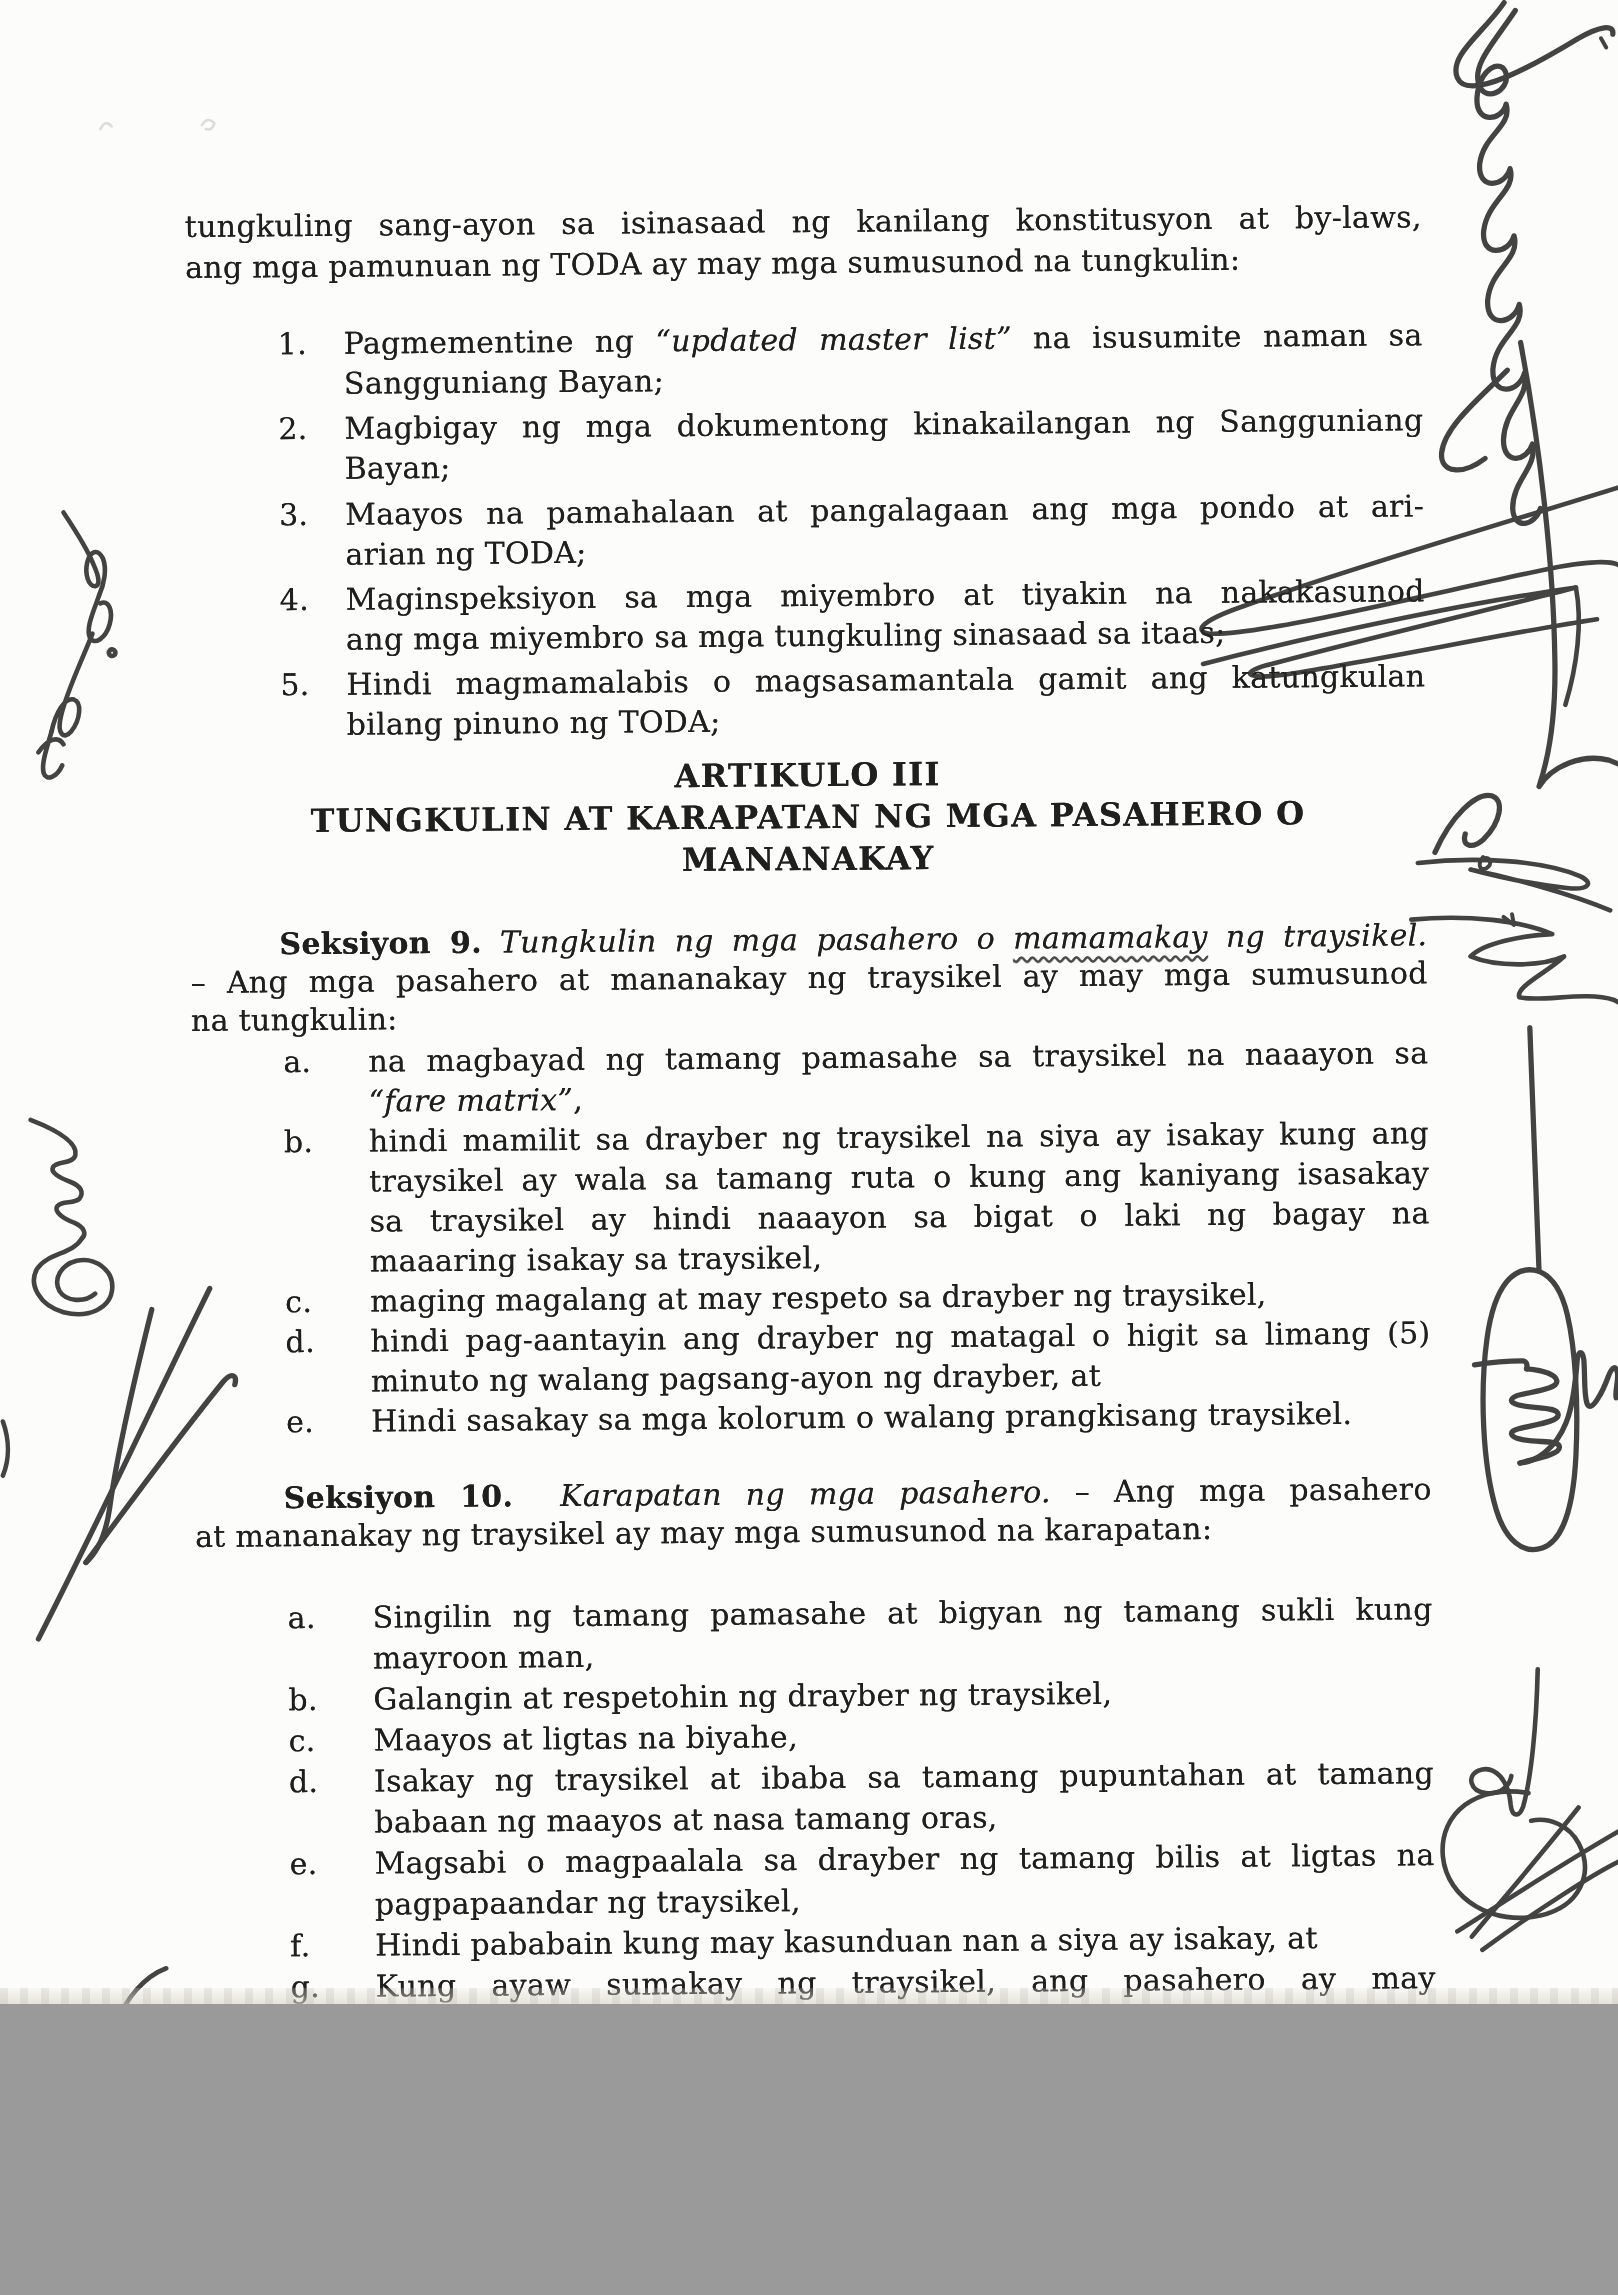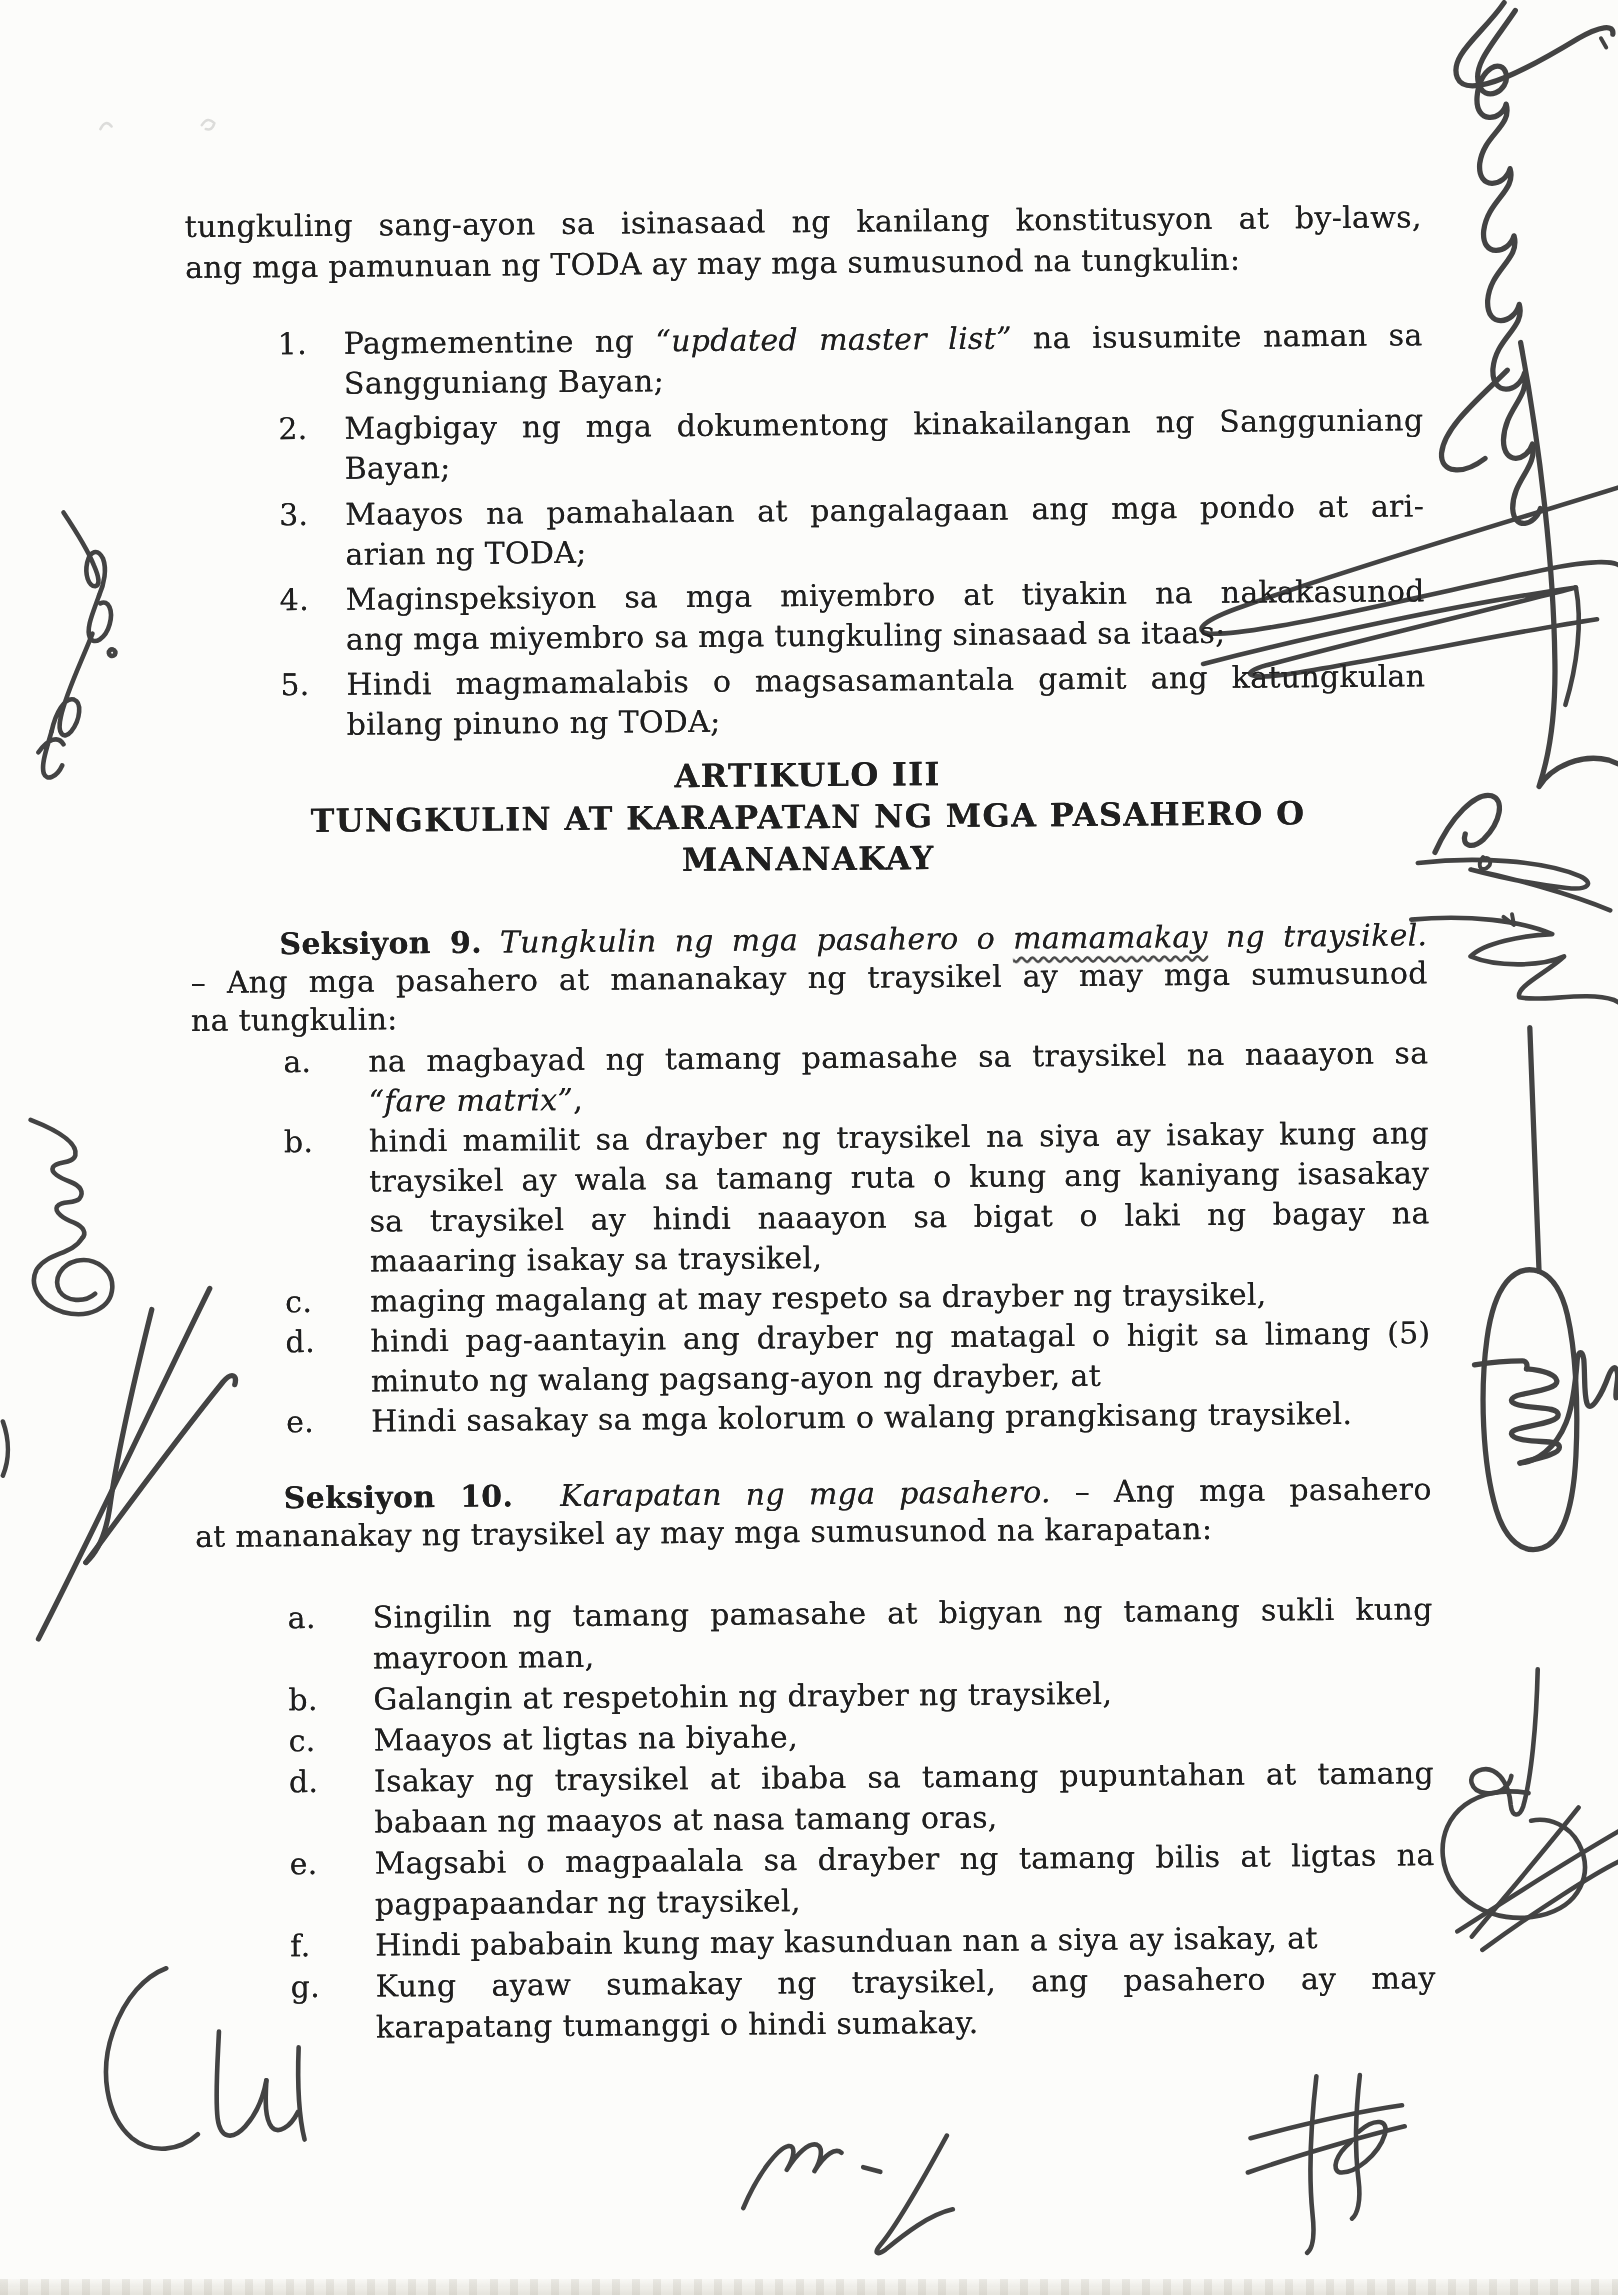--- a/index.html
+++ b/index.html
@@ -1,18 +1,18 @@
 <!DOCTYPE html>
 <html style="font-size:10.5px"><head>
 <meta charset="utf-8">
 <style>
   html,body{margin:0;padding:0;background:#9a9a9a;}
   .page{
     position:relative;
-    width:1619px;height:2295px;
+    width:1619px;height:2004px;
     background:#fcfcfa;
     overflow:hidden;
     font-family:"DejaVu Serif","Liberation Serif",serif;
     color:#1f1f1f;
   }
   .textlayer{
     position:absolute;left:183px;top:0;width:1237px;height:100%;
     transform:rotate(-0.45deg);
     transform-origin:0 0;
     font-size:30px;

